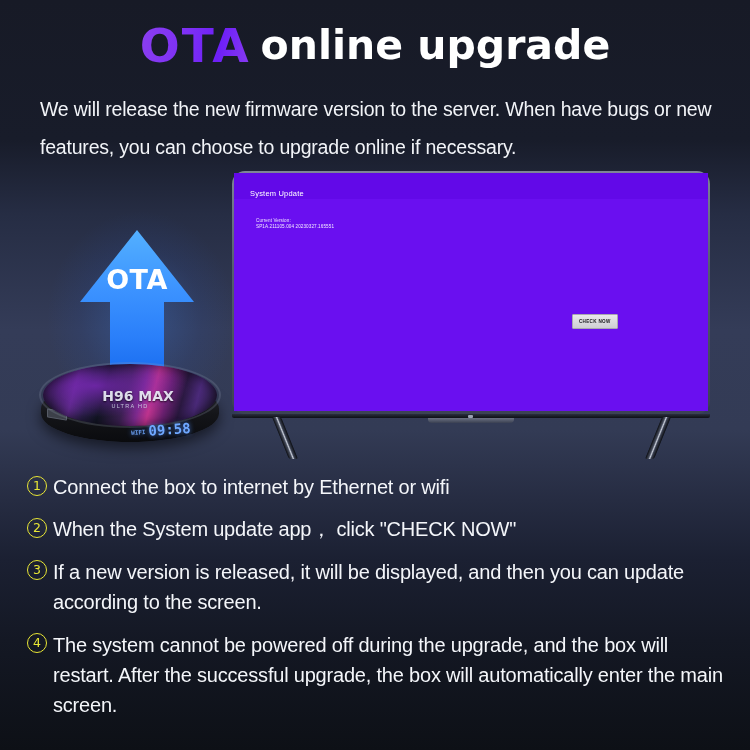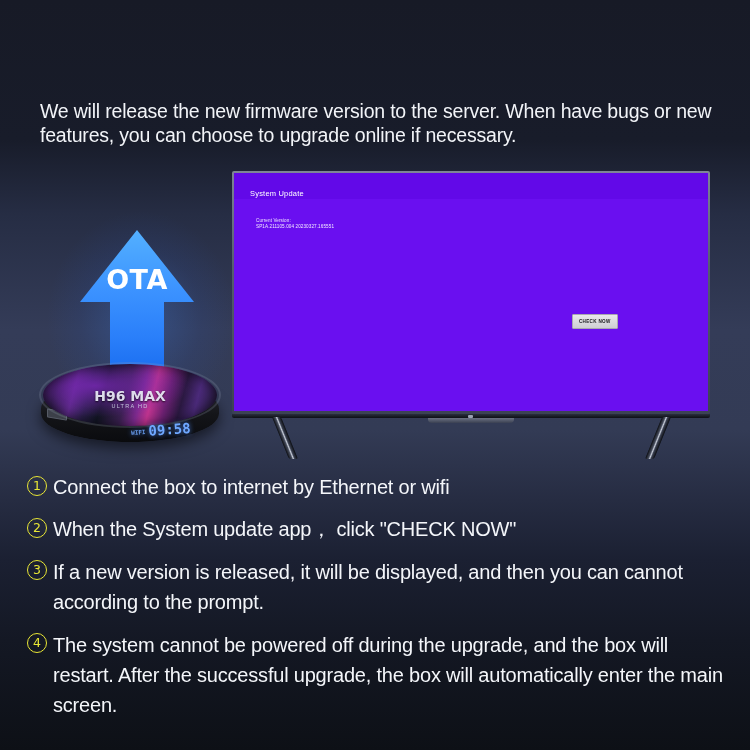--- a/index.html
+++ b/index.html
@@ -50,34 +50,34 @@
     font-weight:bold;
     letter-spacing:0px;
     margin-left:10px;
     font-family:"DejaVu Sans", sans-serif;
     position:relative; top:-3px;
   }
 
   
   .desc {
     position:absolute;
-    top:99px; left:40px; width:680px;
+    top:90px; left:40px; width:680px;
     color:#f2f4f8;
     font-size:19.5px;
-    line-height:24px;
+    line-height:38px;
     letter-spacing:-0.2px;
   }
 
   
   .tv-wrap { position:absolute; left:232px; top:171px; width:480px; height:280px; }
   .tv-bezel {
     position:absolute; left:0; top:0; width:478px; height:243px;
     background:linear-gradient(180deg,#7e8596 0%,#555d70 40%,#3c4254 100%);
     padding:2px 2px 3px 2px;
-    border-radius:2px;
+    border-radius:13px;
   }
   .tv-screen {
     width:100%; height:100%;
     background:#6a0ff0;
     position:relative;
     overflow:hidden;
   }
   .tv-screen-header {
     position:absolute; top:0; left:0; width:100%; height:26px;
     background:#6209e8;
@@ -166,21 +166,21 @@
         #121524 36%, #3a2050 48%, #7d2a8e 56%, #c0348f 62%,
         #6a2070 70%, #2a1840 78%, #4b2a7a 86%, #1a1628 100%);
     box-shadow:inset 0 0 12px rgba(0,0,0,0.6);
   }
   .box-rim {
     position:absolute; left:6px; top:4px; width:182px; height:66px;
     border-radius:50%/50%;
     border:2px solid rgba(150,160,180,0.22);
   }
   .box-logo {
-    position:absolute; left:0; top:24px; width:174px;
+    position:absolute; left:8px; top:24px; width:174px;
     text-align:center;
     color:#e9ecf5;
     font-size:14px;
     font-weight:bold;
     letter-spacing:0px;
     font-family:"DejaVu Sans", sans-serif;
     text-shadow:0 1px 2px rgba(0,0,0,0.8);
     opacity:0.92;
   }
   .box-sub {
@@ -232,20 +232,23 @@
     letter-spacing:-0.2px;
     flex:1;
   }
   .step-4 .step-text, .step-3 .step-text { line-height:30px; }
 </style>
 </head>
 <body>
 
 <div id="page">
 
+  <div class="title-row">
+    <span class="title-ota">OTA</span><span class="title-rest">online upgrade</span>
+  </div>
 
   <div class="desc">We will release the new firmware version to the server.  When have bugs or new features, you can choose to upgrade online if necessary.</div>
 
   <div class="tv-wrap">
     <div class="tv-bezel">
       <div class="tv-screen">
         <div class="tv-screen-header"></div>
         <div class="tv-title">System Update</div>
         <div class="tv-version-label">Current Version:</div>
         <div class="tv-version-value">SP1A.211105.004 20230327.165551</div>
@@ -293,21 +296,21 @@
     <div class="step step-1">
       <div class="step-num">1</div>
       <div class="step-text">Connect the box to internet by Ethernet or wifi</div>
     </div>
     <div class="step step-2">
       <div class="step-num">2</div>
       <div class="step-text">When the System update app，  click "CHECK NOW"</div>
     </div>
     <div class="step step-3">
       <div class="step-num">3</div>
-      <div class="step-text">If a new version is released, it will be displayed, and then you can cannot according to the prompt.</div>
+      <div class="step-text">If a new version is released, it will be displayed, and then you can update according to the screen.</div>
     </div>
     <div class="step step-4">
       <div class="step-num">4</div>
       <div class="step-text">The system cannot be powered off during the upgrade, and the box will restart. After the successful upgrade, the box will automatically enter the main screen.</div>
     </div>
   </div>
 
 </div>
 
 </body></html>

